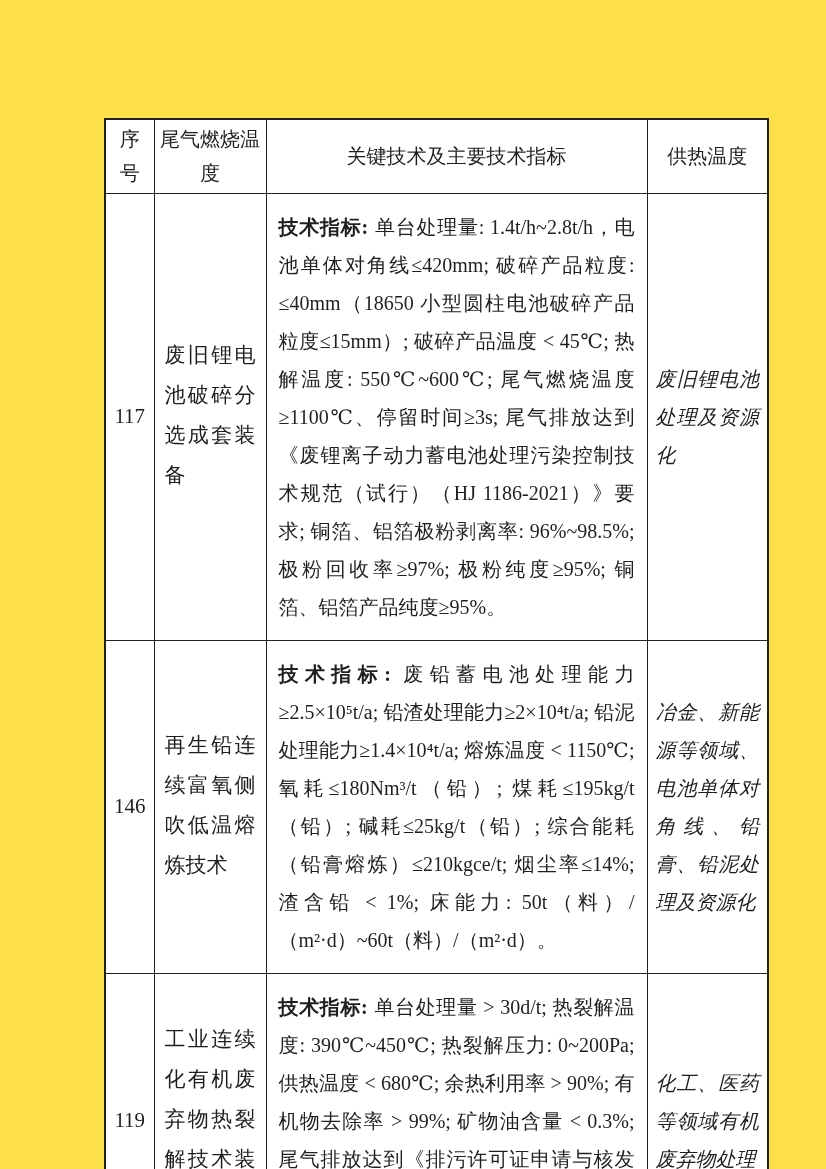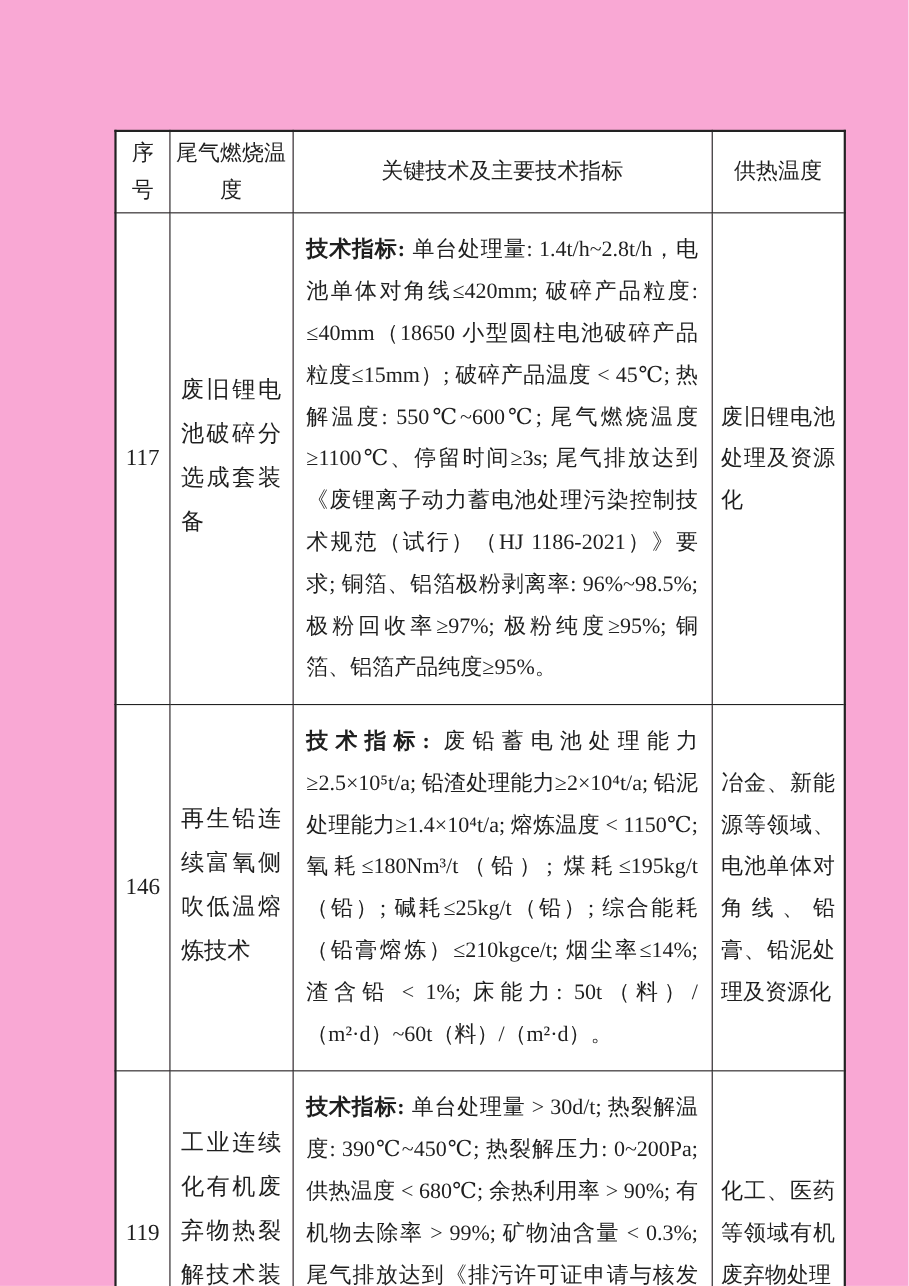--- a/index.html
+++ b/index.html
@@ -6,21 +6,21 @@
     margin: 0;
     padding: 0;
     background: #ffffff;
     color: #1f1f1f;
     font-family: "Liberation Serif", "DejaVu Serif", serif;
   }
   .page {
     position: relative;
     width: 826px;
     height: 1169px;
-    background: #f9a8d4;
+    background: #fde047;
     overflow: hidden;
   }
   table.tech-table {
     position: absolute;
     left: 104px;
     top: 118px;
     width: 663px;
     border-collapse: collapse;
     table-layout: fixed;
     border: 2px solid #222222;
@@ -72,20 +72,21 @@
     font-size: 20px;
     line-height: 38px;
     padding: 14px 12px;
   }
   td.cell-scope {
     vertical-align: middle;
     text-align: justify;
     font-size: 20px;
     line-height: 38px;
     padding: 4px 8px;
+    font-style: italic;
   }
   .ind-label {
     font-weight: bold;
     margin-right: 6px;
   }
   .page-number {
     position: absolute;
     left: 0;
     top: 1044px;
     width: 100%;

